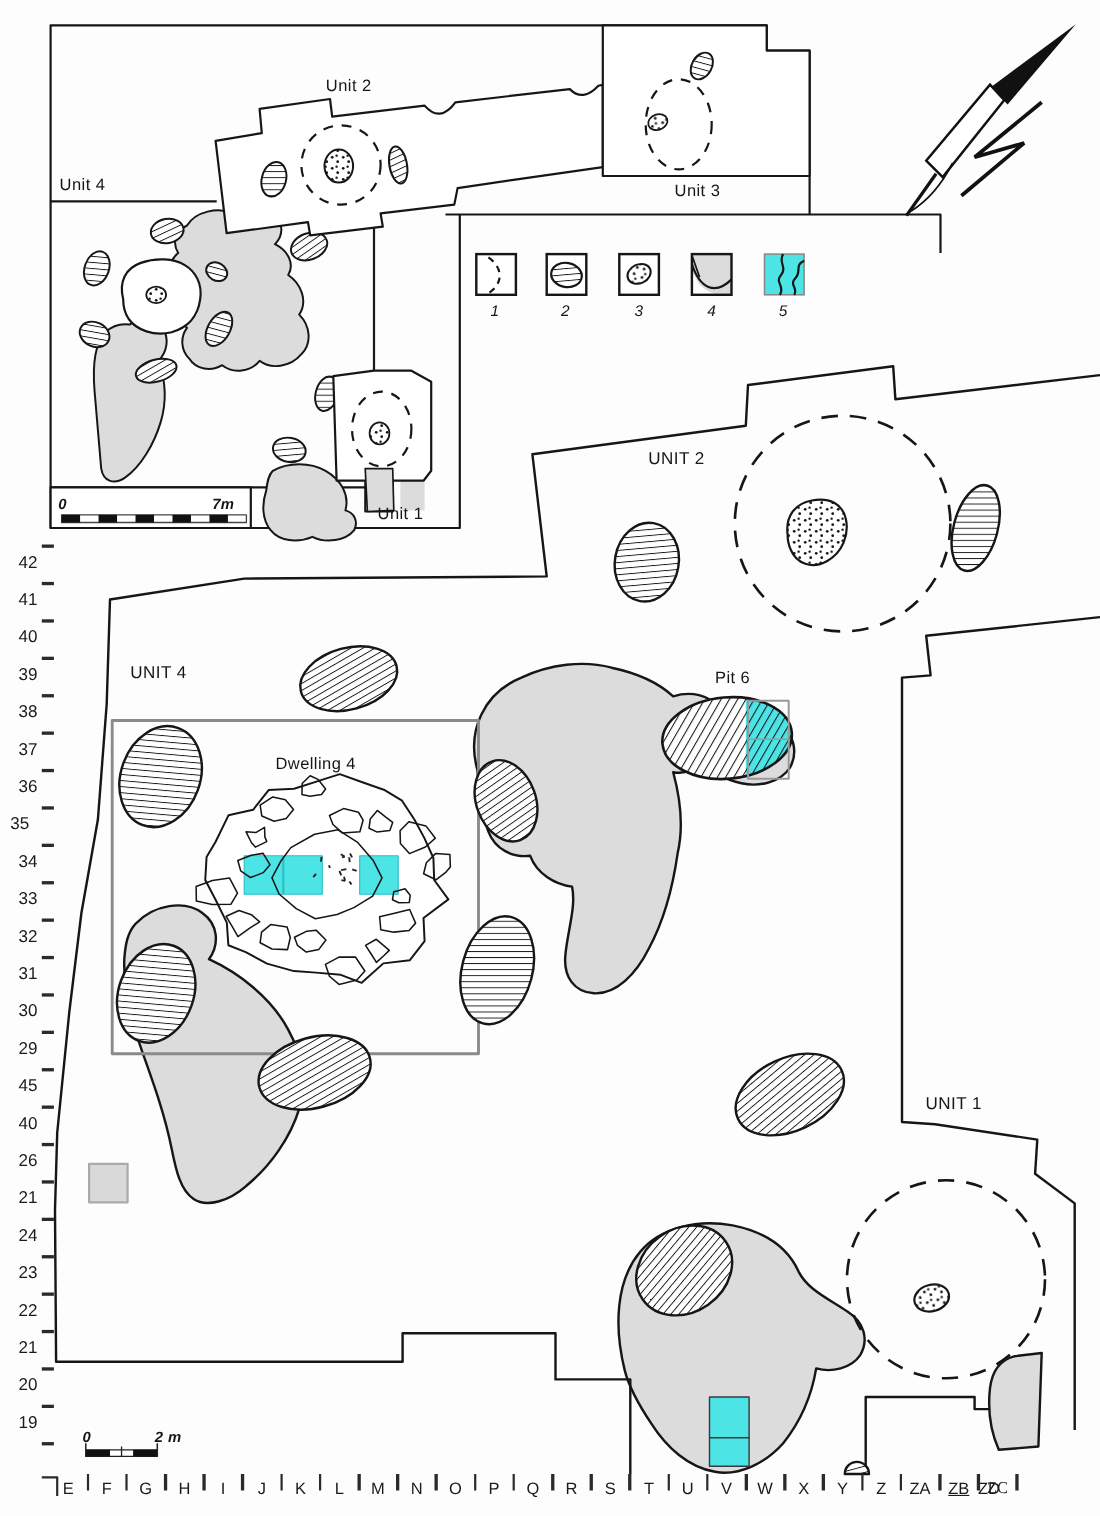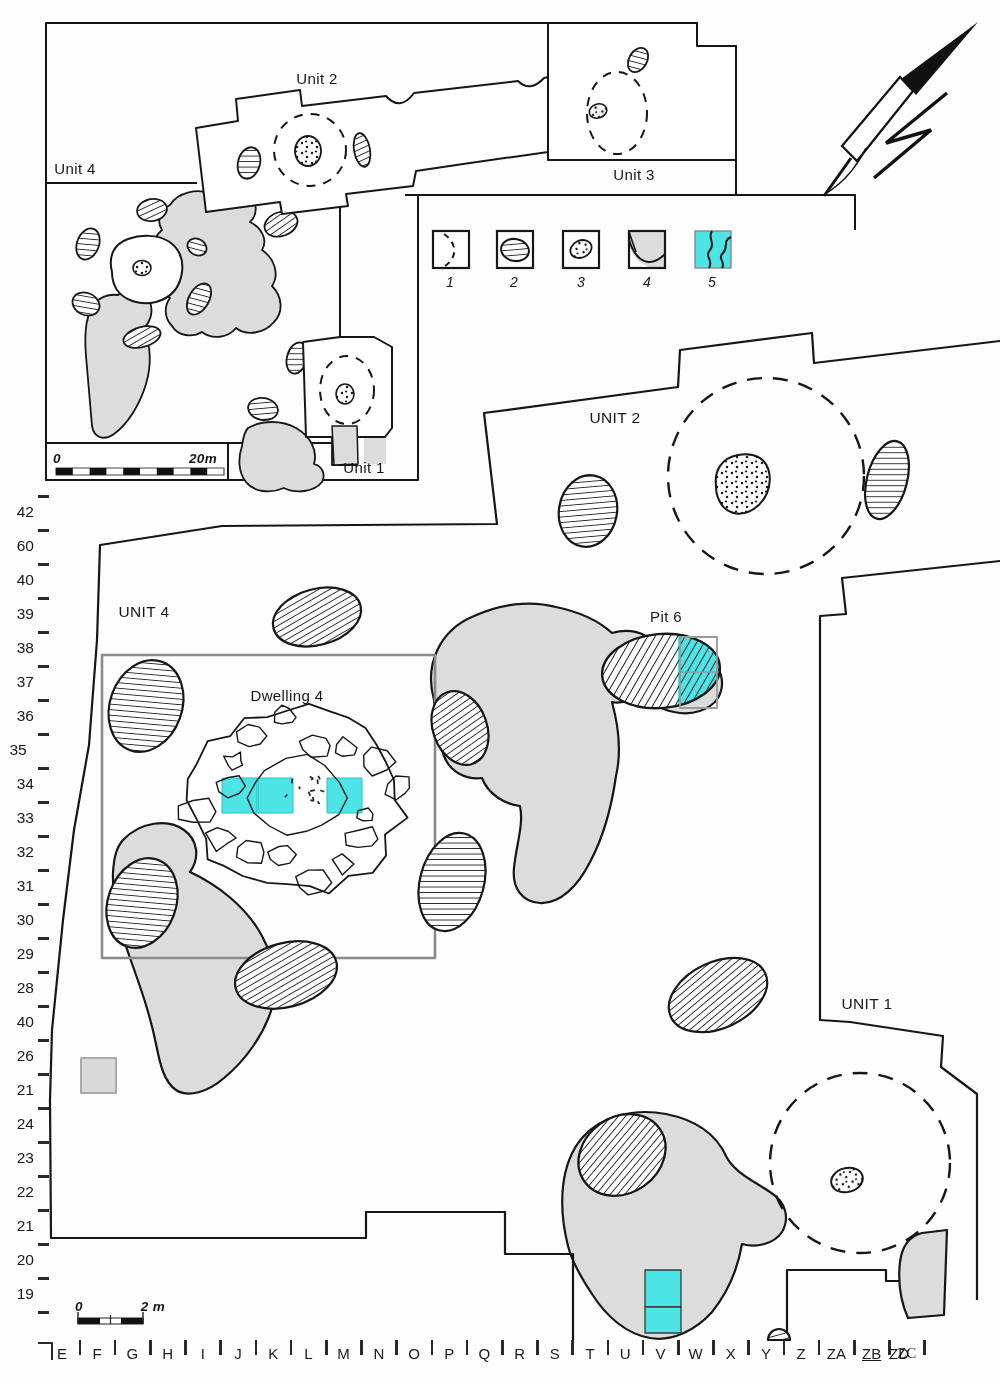--- a/index.html
+++ b/index.html
@@ -259,52 +259,52 @@
 
     <path d="M38,1343 L52,1343 L52,1360" fill="none" stroke="#2a2a2a" stroke-width="2"></path>
   </g>
 </svg>
 
 <div class="lbl small" style="left:317px;top:78px">Unit 2</div>
 <div class="lbl small" style="left:75px;top:168px">Unit 4</div>
 <div class="lbl small" style="left:634px;top:174px">Unit 3</div>
 <div class="lbl small" style="left:364px;top:467px">Unit 1</div>
 <div class="lbl scale" style="left:57px;top:458px">0</div>
-<div class="lbl scale" style="left:203px;top:458px">20m</div>
+<div class="lbl scale" style="left:203px;top:458px">7m</div>
 
 <div class="lbl italic" style="left:450px;top:282px">1</div>
 <div class="lbl italic" style="left:514px;top:282px">2</div>
 <div class="lbl italic" style="left:581px;top:282px">3</div>
 <div class="lbl italic" style="left:647px;top:282px">4</div>
 <div class="lbl italic" style="left:712px;top:282px">5</div>
 
 <div class="lbl" style="left:615px;top:418px">UNIT 2</div>
 <div class="lbl" style="left:144px;top:612px">UNIT 4</div>
 <div class="lbl small" style="left:666px;top:616px">Pit 6</div>
 <div class="lbl small" style="left:287px;top:695px">Dwelling 4</div>
 <div class="lbl" style="left:867px;top:1004px">UNIT 1</div>
 <div class="lbl scale" style="left:79px;top:1306px">0</div>
 <div class="lbl scale" style="left:153px;top:1306px">2 m</div>
 
 <div id="yaxis">
       <div class="axis-num" style="left: 2px; top: 503px;">42</div>
-      <div class="axis-num" style="left: 2px; top: 537px;">60</div>
+      <div class="axis-num" style="left: 2px; top: 537px;">41</div>
       <div class="axis-num" style="left: 2px; top: 571px;">40</div>
       <div class="axis-num" style="left: 2px; top: 605px;">39</div>
       <div class="axis-num" style="left: 2px; top: 639px;">38</div>
       <div class="axis-num" style="left: 2px; top: 673px;">37</div>
       <div class="axis-num" style="left: 2px; top: 707px;">36</div>
       <div class="axis-num" style="left: 2px; top: 741px; text-align: center;">35</div>
       <div class="axis-num" style="left: 2px; top: 775px;">34</div>
       <div class="axis-num" style="left: 2px; top: 809px;">33</div>
       <div class="axis-num" style="left: 2px; top: 843px;">32</div>
       <div class="axis-num" style="left: 2px; top: 877px;">31</div>
       <div class="axis-num" style="left: 2px; top: 911px;">30</div>
       <div class="axis-num" style="left: 2px; top: 945px;">29</div>
-      <div class="axis-num" style="left: 2px; top: 979px;">28</div>
+      <div class="axis-num" style="left: 2px; top: 979px;">45</div>
       <div class="axis-num" style="left: 2px; top: 1013px;">40</div>
       <div class="axis-num" style="left: 2px; top: 1047px;">26</div>
       <div class="axis-num" style="left: 2px; top: 1081px;">21</div>
       <div class="axis-num" style="left: 2px; top: 1115px;">24</div>
       <div class="axis-num" style="left: 2px; top: 1149px;">23</div>
       <div class="axis-num" style="left: 2px; top: 1183px;">22</div>
       <div class="axis-num" style="left: 2px; top: 1217px;">21</div>
       <div class="axis-num" style="left: 2px; top: 1251px;">20</div>
       <div class="axis-num" style="left: 2px; top: 1285px;">19</div>
       <div class="tick-h" style="left: 38px; top: 495px;"></div>

